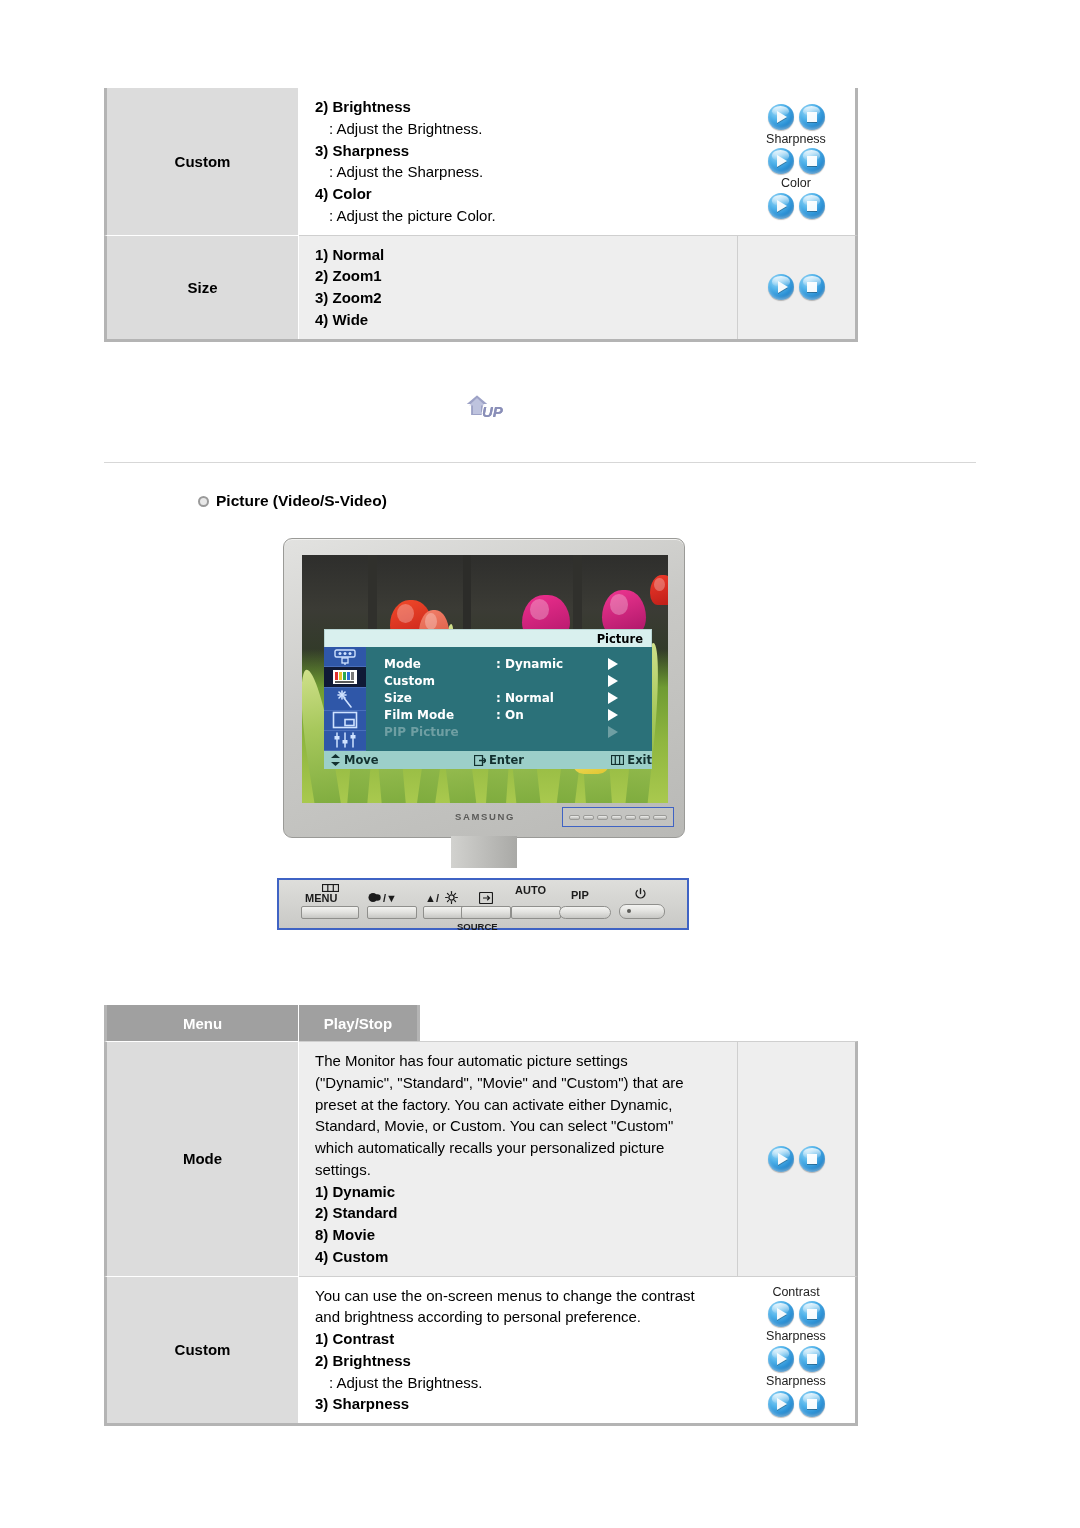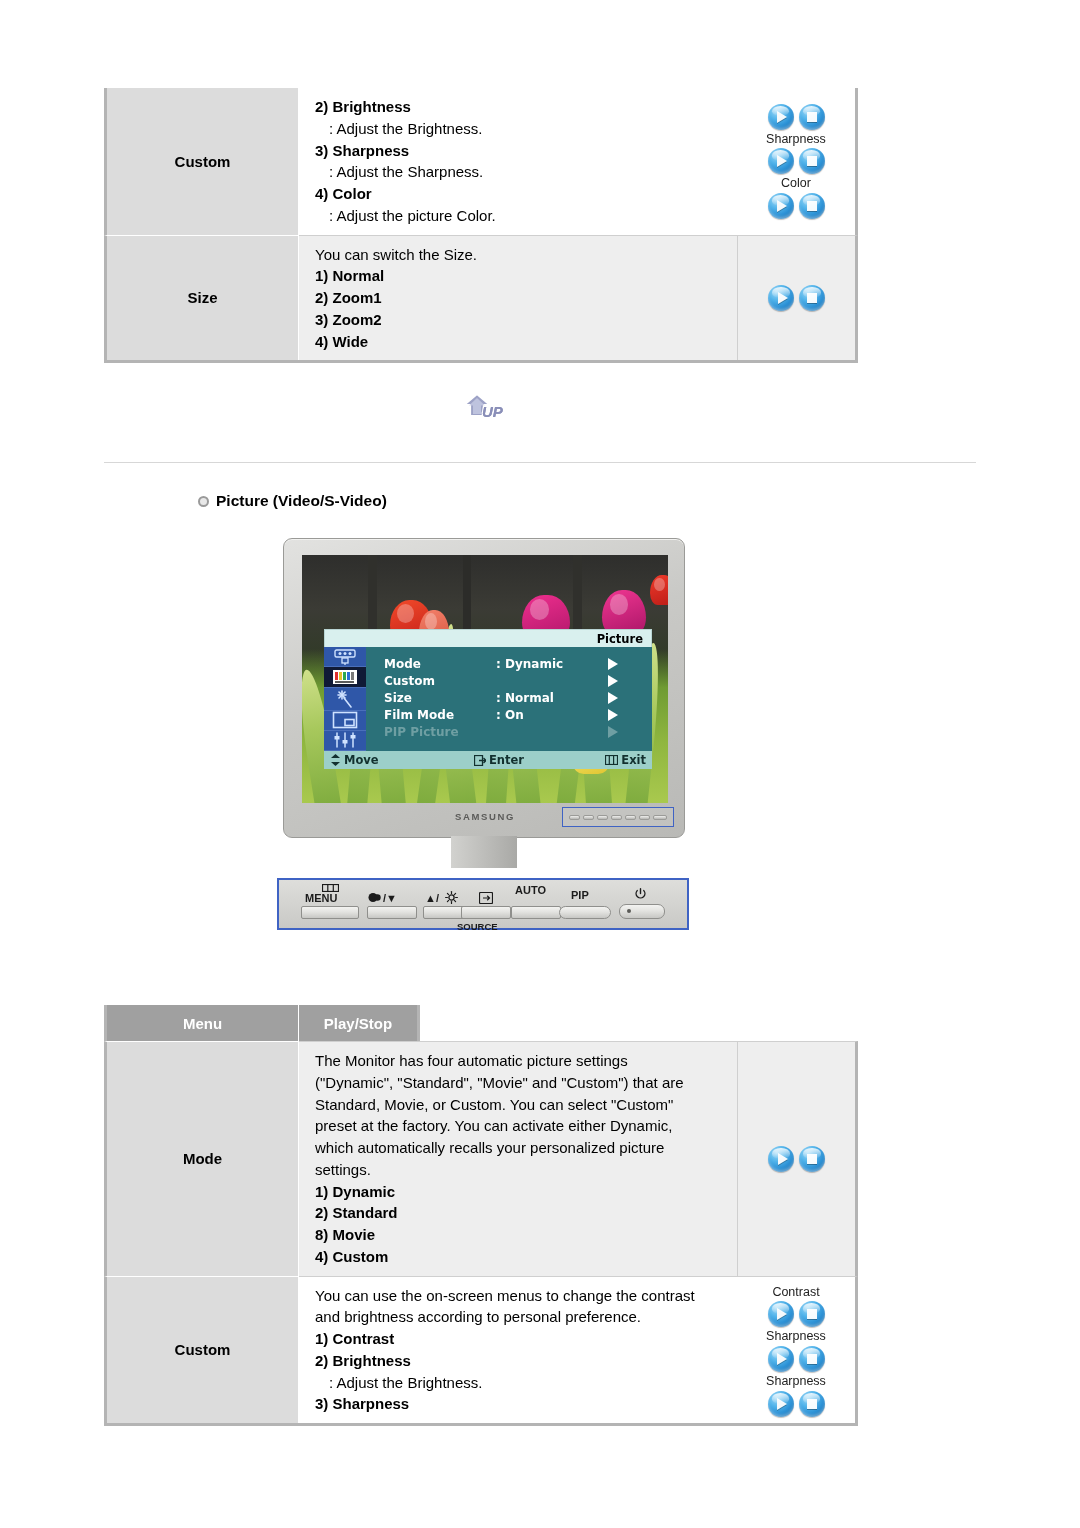--- a/index.html
+++ b/index.html
@@ -225,21 +225,21 @@
   }
   .osd-row.dim { color:#6f9fa3; }
   .osd-row.dim .arw { border-left-color:#6f9fa3; }
   .osd-foot {
     height: 18px; background:#9ccfc9;
     display:flex; align-items:center;
     font-size: 11.5px; color:#12302f; font-weight:bold;
   }
   .osd-foot .f1 { width: 150px; padding-left:6px; display:flex; align-items:center; gap:3px;}
   .osd-foot .f2 { width: 110px; display:flex; align-items:center; gap:3px;}
-  .osd-foot .f3 { flex:1; display:flex; align-items:center; gap:3px; justify-content:flex-end; padding-right:6px;}
+  .osd-foot .f3 { flex:1; display:flex; align-items:center; gap:3px; justify-content:flex-end; padding-right:0;}
 
   
   .cpanel {
     position:absolute;
     width: 412px; height: 52px;
     border: 2px solid #3f63c4;
     background: linear-gradient(to bottom,#dededb,#c9c9c6);
   }
   .cpanel .keys { position:absolute; left:0; top:0; width:100%; height:100%; }
   .ckey {
@@ -315,21 +315,20 @@
               <div class="glyph">
                 <div class="sq"></div>
               </div>
             </div>
           </div>
         </div>
       </div>
       <div class="row">
         <div class="cell-menu shade" style="width: 195px; border-top: 1px solid rgb(255, 255, 255);">Size</div>
         <div class="cell-desc tight shade" style="width: 438px; border-top: 1px solid rgb(207, 207, 207);">
-          <div>You can switch the Size.</div>
           <div class="num">1) Normal</div>
           <div class="num">2) Zoom1</div>
           <div class="num">3) Zoom2</div>
           <div class="num">4) Wide</div>
         </div>
         <div class="cell-play shade divided" style="width: 121px; border-top: 1px solid rgb(207, 207, 207);">
           <div class="btnpair">
             <div class="gbtn">
               <div class="glyph">
                 <div class="tri"></div>
@@ -580,22 +579,22 @@
   <div class="mtable" id="bottom-table" style="left:104px; top:1005px; width:754px;">
       <div class="row">
         <div style="width: 195px; height: 36px; background: rgb(160, 160, 160); color: rgb(255, 255, 255); font-weight: bold; font-size: 15px; display: flex; align-items: center; justify-content: center; border-left: 3px solid rgb(180, 180, 180); border-right: 1px solid rgb(255, 255, 255);">Menu</div>
         <div style="width: 121px; height: 36px; background: rgb(160, 160, 160); color: rgb(255, 255, 255); font-weight: bold; font-size: 15px; display: flex; align-items: center; justify-content: center; border-right: 3px solid rgb(180, 180, 180);">Play/Stop</div>
       </div>
       <div class="row">
         <div class="cell-menu shade" style="width: 195px; border-top: 1px solid rgb(255, 255, 255);">Mode</div>
         <div class="cell-desc tight shade" style="width: 438px; border-top: 1px solid rgb(207, 207, 207);">
           <div>The Monitor has four automatic picture settings</div>
           <div>("Dynamic", "Standard", "Movie" and "Custom") that are</div>
+          <div>preset at the factory. You can activate either Dynamic,</div>
           <div>Standard, Movie, or Custom. You can select "Custom"</div>
-          <div>preset at the factory. You can activate either Dynamic,</div>
           <div>which automatically recalls your personalized picture</div>
           <div>settings.</div>
           <div class="num">1) Dynamic</div>
           <div class="num">2) Standard</div>
           <div class="num">8) Movie</div>
           <div class="num">4) Custom</div>
         </div>
         <div class="cell-play shade divided" style="width: 121px; border-top: 1px solid rgb(207, 207, 207);">
           <div class="btnpair">
             <div class="gbtn">

